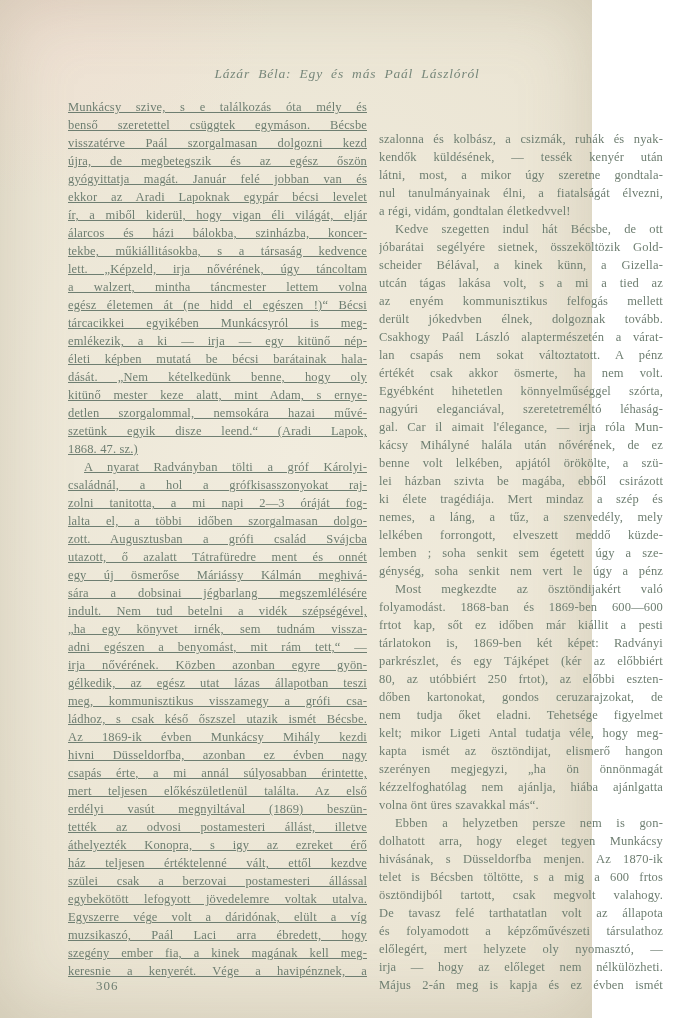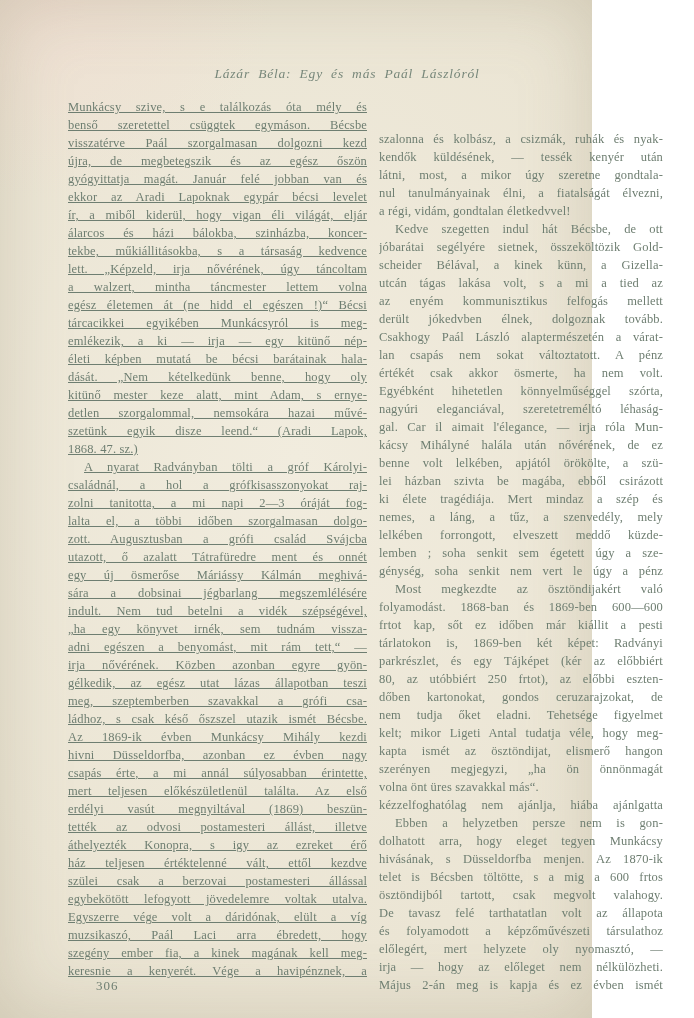--- a/index.html
+++ b/index.html
@@ -97,21 +97,21 @@
         <div class="line">lalta el, a többi időben szorgalmasan dolgo-</div>
         <div class="line">zott. Augusztusban a grófi család Svájcba</div>
         <div class="line">utazott, ő azalatt Tátrafüredre ment és onnét</div>
         <div class="line">egy új ösmerőse Máriássy Kálmán meghivá-</div>
         <div class="line">sára a dobsinai jégbarlang megszemlélésére</div>
         <div class="line">indult. Nem tud betelni a vidék szépségével,</div>
         <div class="line">„ha egy könyvet irnék, sem tudnám vissza-</div>
         <div class="line">adni egészen a benyomást, mit rám tett,“ —</div>
         <div class="line">irja nővérének. Közben azonban egyre gyön-</div>
         <div class="line">gélkedik, az egész utat lázas állapotban teszi</div>
-        <div class="line">meg, szeptemberben szavakkal a grófi csa-</div>
+        <div class="line">meg, kommunisztikus visszamegy a grófi csa-</div>
         <div class="line">ládhoz, s csak késő őszszel utazik ismét Bécsbe.</div>
         <div class="line">Az 1869-ik évben Munkácsy Mihály kezdi</div>
         <div class="line">hivni Düsseldorfba, azonban ez évben nagy</div>
         <div class="line">csapás érte, a mi annál súlyosabban érintette,</div>
         <div class="line">mert teljesen előkészületlenül találta. Az első</div>
         <div class="line">erdélyi vasút megnyiltával (1869) beszün-</div>
         <div class="line">tették az odvosi postamesteri állást, illetve</div>
         <div class="line">áthelyezték Konopra, s igy az ezreket érő</div>
         <div class="line">ház teljesen értéktelenné vált, ettől kezdve</div>
         <div class="line">szülei csak a berzovai postamesteri állással</div>
@@ -158,22 +158,22 @@
         <div class="line">folyamodást. 1868-ban és 1869-ben 600—600</div>
         <div class="line">frtot kap, sőt ez időben már kiállit a pesti</div>
         <div class="line">tárlatokon is, 1869-ben két képet: Radványi</div>
         <div class="line">parkrészlet, és egy Tájképet (kér az előbbiért</div>
         <div class="line">80, az utóbbiért 250 frtot), az előbbi eszten-</div>
         <div class="line">dőben kartonokat, gondos ceruzarajzokat, de</div>
         <div class="line">nem tudja őket eladni. Tehetsége figyelmet</div>
         <div class="line">kelt; mikor Ligeti Antal tudatja véle, hogy meg-</div>
         <div class="line">kapta ismét az ösztöndijat, elismerő hangon</div>
         <div class="line">szerényen megjegyzi, „ha ön önnönmagát</div>
+        <div class="line">kézzelfoghatólag nem ajánlja, hiába ajánlgatta</div>
         <div class="line last">volna önt üres szavakkal más“.</div>
-        <div class="line">kézzelfoghatólag nem ajánlja, hiába ajánlgatta</div>
       </div>
       <div class="paragraph">
         <div class="line indent">Ebben a helyzetben persze nem is gon-</div>
         <div class="line">dolhatott arra, hogy eleget tegyen Munkácsy</div>
         <div class="line">hivásának, s Düsseldorfba menjen. Az 1870-ik</div>
         <div class="line">telet is Bécsben töltötte, s a mig a 600 frtos</div>
         <div class="line">ösztöndijból tartott, csak megvolt valahogy.</div>
         <div class="line">De tavasz felé tarthatatlan volt az állapota</div>
         <div class="line">és folyamodott a képzőművészeti társulathoz</div>
         <div class="line">előlegért, mert helyzete oly nyomasztó, —</div>

